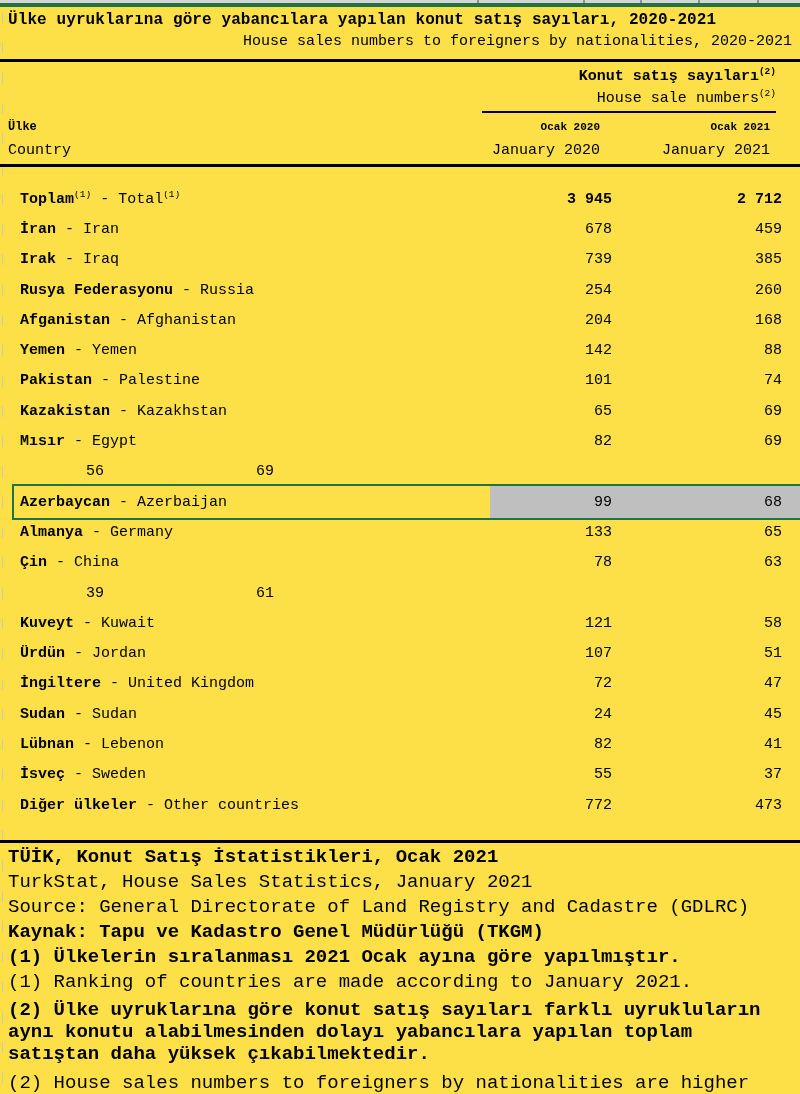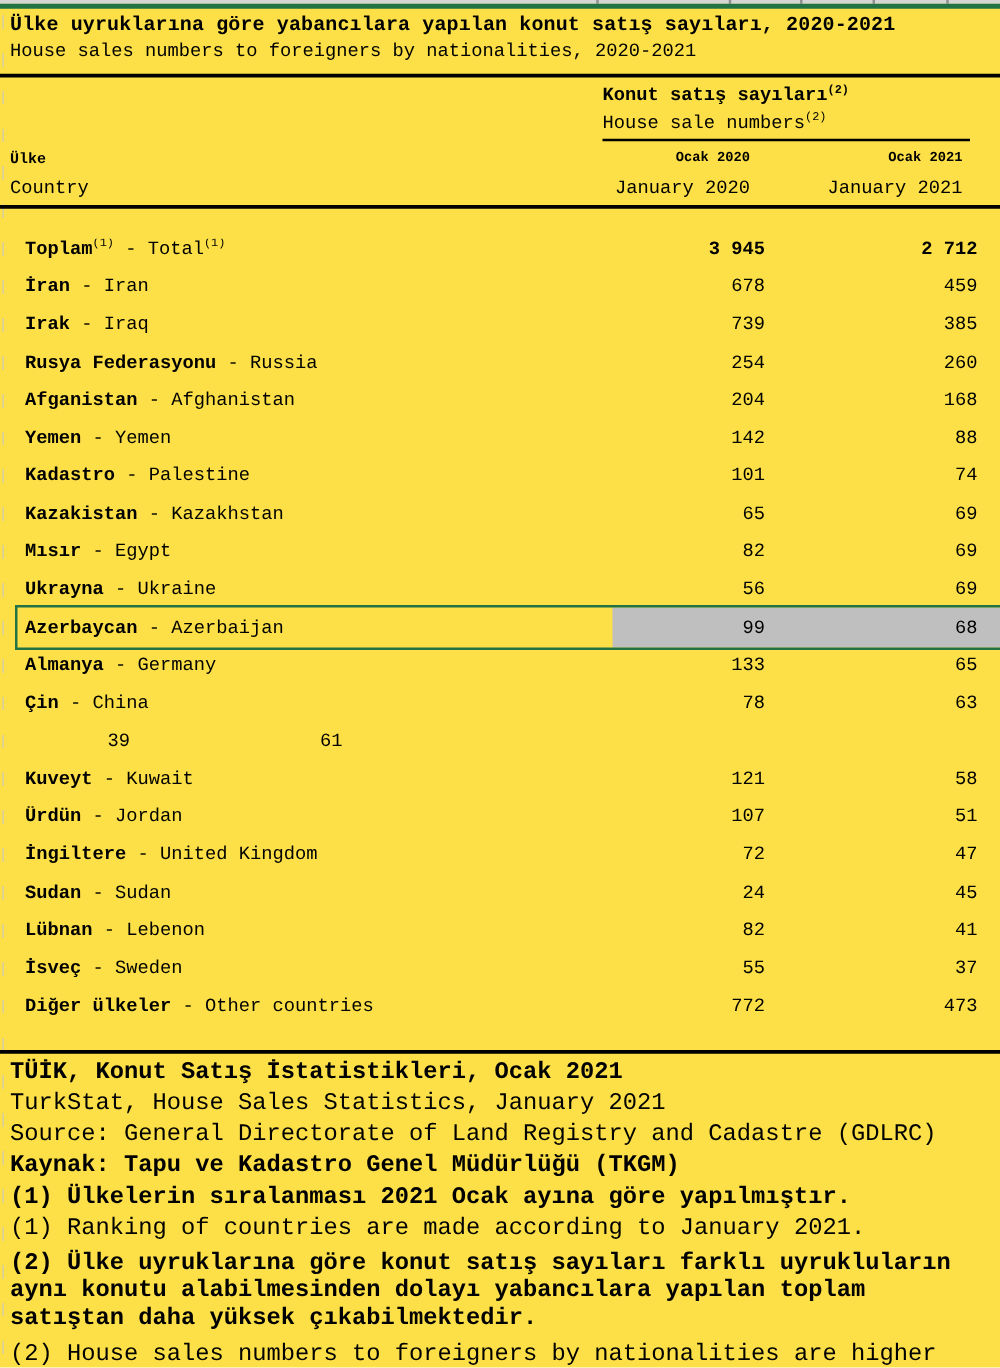--- a/index.html
+++ b/index.html
@@ -14,30 +14,30 @@
   .top-strip .tick { position:absolute; top:0; width:2px; height:3px; background:#8f8f8f; }
   .accent-bar { position:absolute; top:3px; left:0; width:800px; height:4px; background:var(--accent,#217346); }
 
   
   .left-grid { position:absolute; left:2px; top:12px; width:1px; height:1075px;
     background:repeating-linear-gradient(to bottom, #c6c6c6 0 11px, transparent 11px 30.3px);
     opacity:.85; }
 
   .titles { position:absolute; top:9px; left:8px; width:784px; }
   .title   { font-size:16px; font-weight:700; line-height:22px; letter-spacing:.1px; }
-  .subtitle{ font-size:15px; font-weight:400; line-height:21px; }
+  .subtitle{ font-size:15px; font-weight:400; line-height:21px;text-align:right; }
 
   .rule { position:absolute; left:0; width:800px; background:#000; }
   .rule-top    { top:59px;  height:3px; }
   .rule-header { top:164px; height:3px; }
   .rule-bottom { top:840px; height:3px; }
   .group-underline { position:absolute; top:111px; left:482px; width:294px; height:2px; background:#000; }
 
   
-  .group-head { position:absolute; top:65px; left:482px; width:294px; text-align:left; }
+  .group-head { position:absolute; top:65px; left:482px; width:294px; text-align:right; }
   .gh-tr { font-size:15px; font-weight:700; line-height:23px; }
   .gh-en { font-size:15px; font-weight:400; line-height:22px; }
   .rowhead { position:absolute; left:8px; top:116px; }
   .rowhead .h-tr { font-size:12px; font-weight:700; line-height:23px; }
   .rowhead .h-en { font-size:15px; font-weight:400; line-height:23px; }
   .colhead { position:absolute; top:116px; text-align:right; }
   .colhead.c1 { left:440px; width:160px; }
   .colhead.c2 { left:610px; width:160px; }
   .colhead .c-tr { font-size:11px; font-weight:700; line-height:23px; }
   .colhead .c-en { font-size:15px; font-weight:400; line-height:23px; }
@@ -134,36 +134,35 @@
     <div class="cell name"><span class="tr">Afganistan</span><span class="sep"> - </span><span class="en">Afghanistan</span></div>
     <div class="cell v v1">204</div>
     <div class="cell v v2">168</div>
   </div>
       <div class="row">
     <div class="cell name"><span class="tr">Yemen</span><span class="sep"> - </span><span class="en">Yemen</span></div>
     <div class="cell v v1">142</div>
     <div class="cell v v2">88</div>
   </div>
       <div class="row">
-    <div class="cell name"><span class="tr">Kadastro</span><span class="sep"> - </span><span class="en">Palestine</span></div>
+    <div class="cell name"><span class="tr">Pakistan</span><span class="sep"> - </span><span class="en">Palestine</span></div>
     <div class="cell v v1">101</div>
     <div class="cell v v2">74</div>
   </div>
       <div class="row">
     <div class="cell name"><span class="tr">Kazakistan</span><span class="sep"> - </span><span class="en">Kazakhstan</span></div>
     <div class="cell v v1">65</div>
     <div class="cell v v2">69</div>
   </div>
       <div class="row">
     <div class="cell name"><span class="tr">Mısır</span><span class="sep"> - </span><span class="en">Egypt</span></div>
     <div class="cell v v1">82</div>
     <div class="cell v v2">69</div>
   </div>
       <div class="row">
-    <div class="cell name"><span class="tr">Ukrayna</span><span class="sep"> - </span><span class="en">Ukraine</span></div>
     <div class="cell v v1">56</div>
     <div class="cell v v2">69</div>
   </div>
       <div class="row hl">
     <div class="cell name"><span class="tr">Azerbaycan</span><span class="sep"> - </span><span class="en">Azerbaijan</span></div>
     <div class="cell v v1">99</div>
     <div class="cell v v2">68</div>
   </div>
       <div class="row">
     <div class="cell name"><span class="tr">Almanya</span><span class="sep"> - </span><span class="en">Germany</span></div>

